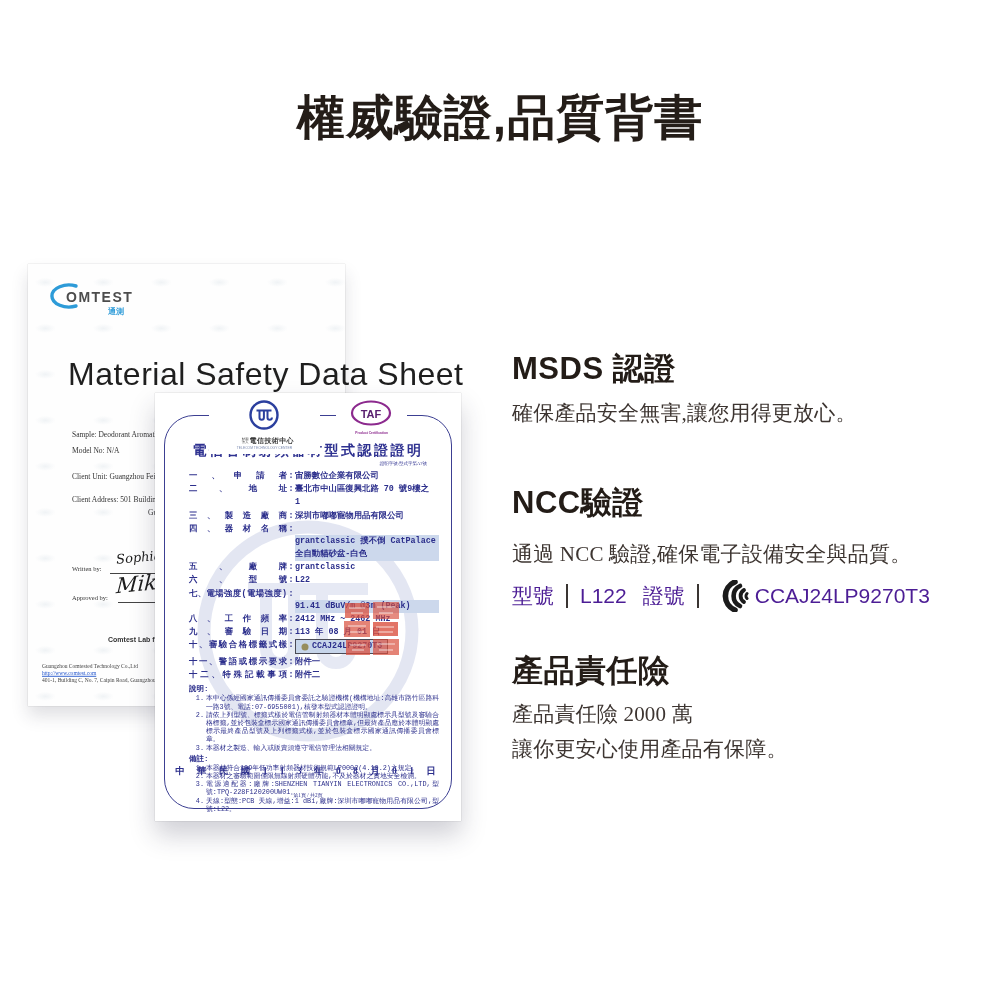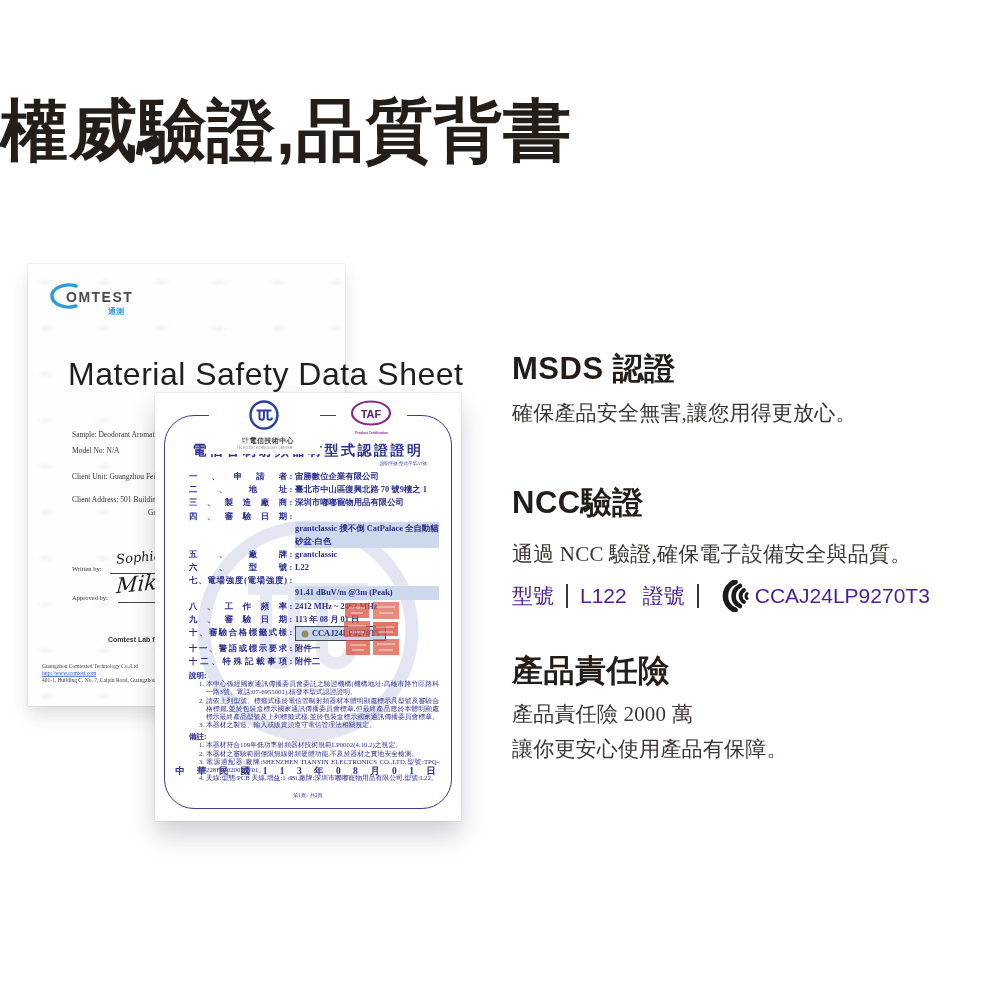--- a/index.html
+++ b/index.html
@@ -1,22 +1,22 @@
 <!DOCTYPE html>
 <html><head>
 <meta charset="utf-8">
 <style>
   html,body{margin:0;padding:0;background:#ffffff;}
   body{width:1000px;height:1000px;position:relative;overflow:hidden;
        font-family:"Liberation Sans",sans-serif;}
   .stage{position:absolute;left:0;top:0;width:1000px;height:1000px;background:#fff;}
 
   
-  .main-title{position:absolute;top:86px;left:0;width:1000px;
-    font-size:68px;font-weight:800;color:#241d18;letter-spacing:1px;}
+  .main-title{position:absolute;top:86px;left:0;width:1000px;text-align:center;
+    font-size:48px;font-weight:800;color:#241d18;letter-spacing:1px;}
 
   
   .doc-msds{position:absolute;left:28px;top:264px;width:317px;height:442px;background:#fefefe;
     box-shadow:0 10px 16px rgba(50,50,70,.15),0 0 1px rgba(0,0,0,.25);
     background-image:radial-gradient(ellipse 16px 7px at 30% 40%,rgba(190,205,215,.22),transparent 65%);
     background-size:58px 46px;}
   .omtest-logo{position:absolute;left:14px;top:16px;width:110px;height:44px;}
   .omtest-word{position:absolute;left:24px;top:9px;font-size:14px;font-weight:800;color:#4c4c4c;letter-spacing:1.5px;}
   .omtest-sub{position:absolute;left:66px;top:26px;font-size:8px;color:#2d9bd8;font-weight:700;}
   .msds-title{position:absolute;left:40px;top:92px;font-family:Liberation Sans, sans-serif;
@@ -49,21 +49,21 @@
   .ttc-prefix{font-size:6px;transform:scale(.55);transform-origin:right center;width:14px;
     line-height:5px;color:#4a4a4a;}
   .ttc-name{font-size:7px;font-weight:700;color:#3a3a3a;letter-spacing:.4px;}
   .ttc-sub{font-size:6px;transform:scale(.56);transform-origin:center top;color:#7a8ab0;margin-top:0;}
   .taf-sub{font-size:6px;transform:scale(.55);transform-origin:center top;color:#8c2a8e;font-weight:700;}
   .cert-title{position:absolute;top:49px;left:0;width:100%;text-align:center;z-index:2;
     font-family:"Liberation Serif",serif;font-weight:700;font-size:14px;color:#2e3190;letter-spacing:2.5px;}
   .cert-docno{position:absolute;top:67px;right:34px;z-index:2;font-size:6px;color:#2e3190;
     transform:scale(.75);transform-origin:right top;font-family:"Liberation Serif",serif;}
   .cert-body{position:absolute;left:34px;right:22px;top:77px;z-index:2;
-    font-family:Liberation Serif, serif;color:#2c2f8c;}
+    font-family:Liberation Mono, monospace;color:#2c2f8c;}
   .cert-row{display:flex;line-height:13.2px;font-size:8.4px;font-weight:600;}
   .row-label{width:98px;flex:0 0 98px;text-align:justify;text-align-last:justify;}
   .row-colon{flex:0 0 8px;text-align:center;}
   .row-value{flex:1;}
   .hl{background:#ccd8ec;margin-top:12px;}
   .code-box{display:inline-flex;align-items:center;gap:3px;border:.8px solid #4a4a55;
     background:#c7d5ea;padding:0 5px;font-weight:700;}
   .sec-title{font-size:7.5px;font-weight:700;line-height:9px;margin-top:3px;}
   .note-list{margin-left:5px;}
   .note-item{display:flex;font-size:6.8px;line-height:8.2px;}
@@ -165,21 +165,21 @@
             <span class="row-label">二、地址</span>
             <span class="row-colon">:</span>
             <span class="row-value">臺北市中山區復興北路 70 號9樓之 1</span>
           </div>
           <div class="cert-row">
             <span class="row-label">三、製造廠商</span>
             <span class="row-colon">:</span>
             <span class="row-value">深圳市嘟嘟寵物用品有限公司</span>
           </div>
           <div class="cert-row">
-            <span class="row-label">四、審驗日期</span>
+            <span class="row-label">四、器材名稱</span>
             <span class="row-colon">:</span>
             <span class="row-value hl">grantclassic 撲不倒 CatPalace 全自動貓砂盆-白色</span>
           </div>
           <div class="cert-row">
             <span class="row-label">五、廠牌</span>
             <span class="row-colon">:</span>
             <span class="row-value">grantclassic</span>
           </div>
           <div class="cert-row">
             <span class="row-label">六、型號</span>

